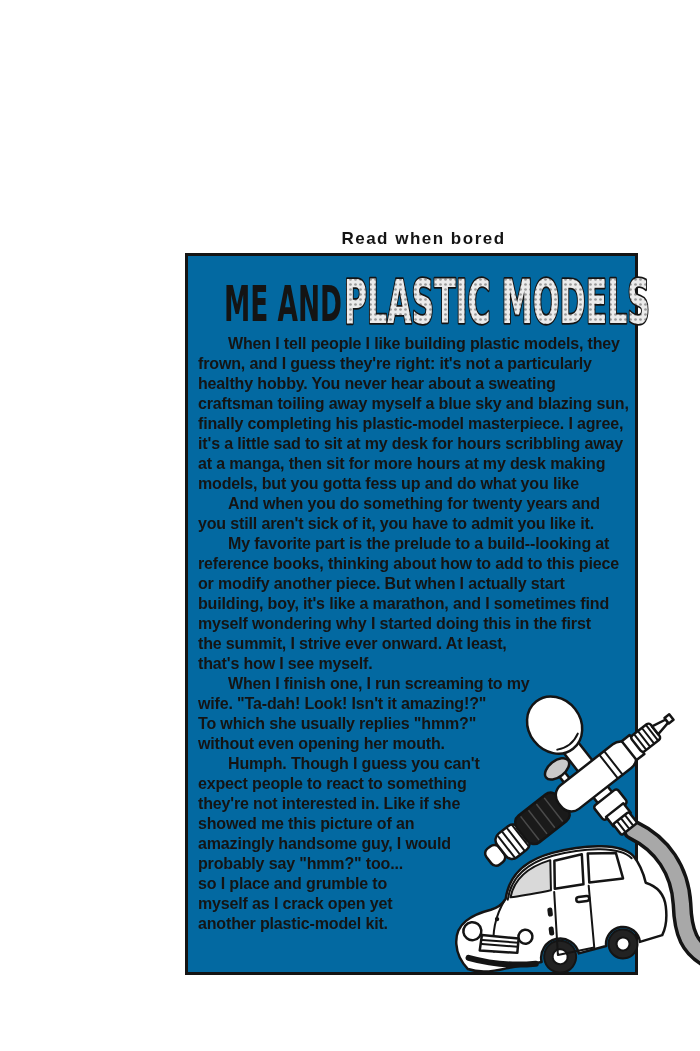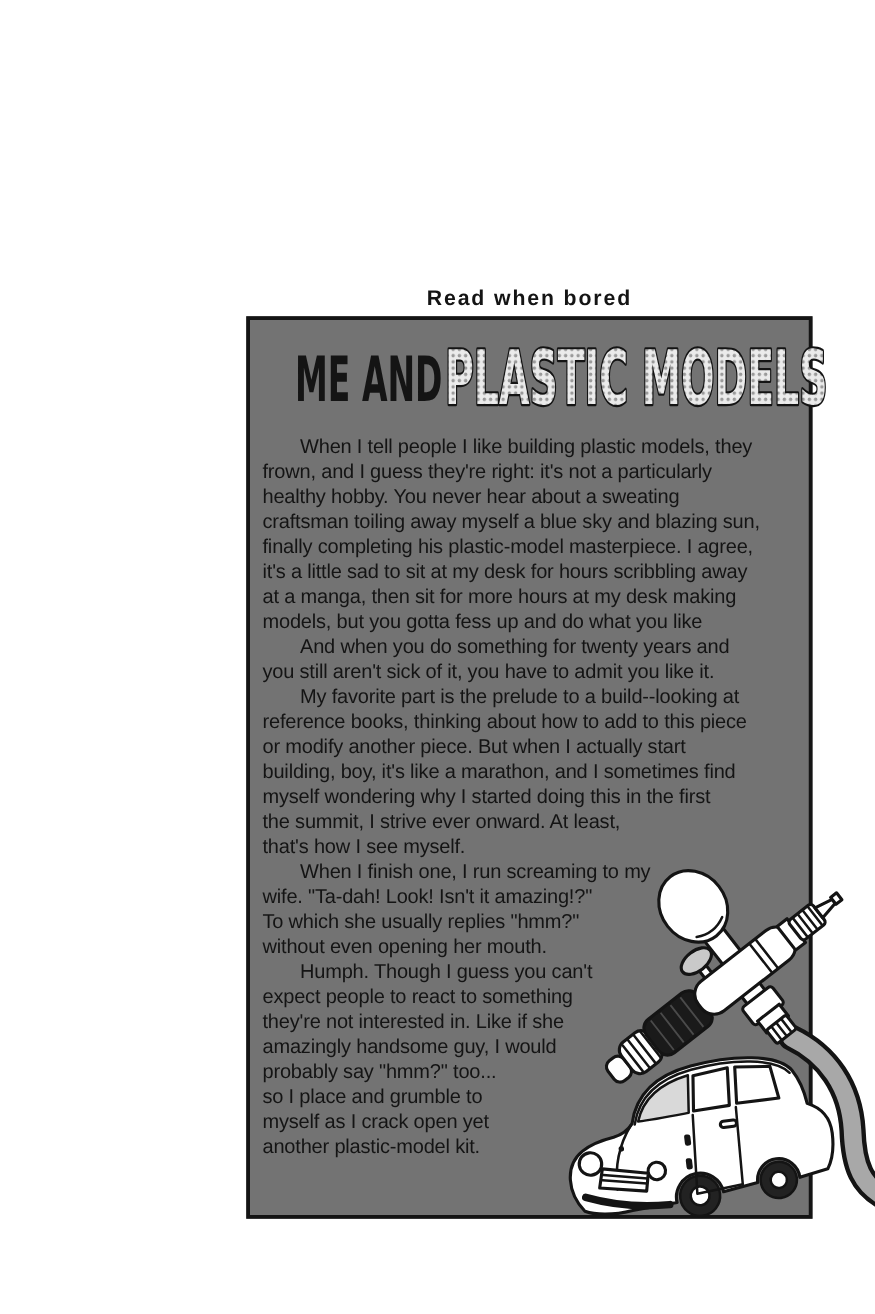--- a/index.html
+++ b/index.html
@@ -7,34 +7,34 @@
     position:relative;width:700px;height:1051px;margin:0 auto;
     background:var(--paper,#ffffff);overflow:hidden;
     font-family:"Liberation Sans","DejaVu Sans",sans-serif;color:var(--ink,#141414);
   }
   .header-note{
     position:absolute;left:185px;top:229px;width:477px;
     text-align:center;font-size:17px;font-weight:bold;letter-spacing:1.5px;
     color:var(--ink,#141414);
   }
   .panel{
-    position:absolute;left:197px;top:253px;width:453px;height:722px;
-    box-sizing:border-box;border:3px solid var(--ink,#141414);background:#737373;
+    position:absolute;left:185px;top:253px;width:453px;height:722px;
+    box-sizing:border-box;border:3px solid var(--ink,#141414);background:#0369a1;
   }
   .title-svg{display:block;margin:6px 0 0 0;}
   .title-prefix{
     font-family:"DejaVu Sans",sans-serif;font-weight:bold;font-size:50px;
     fill:var(--ink,#141414);
   }
   .title-main{
     font-family:"DejaVu Sans",sans-serif;font-weight:bold;font-size:60px;
     fill:url(#dots);stroke:var(--ink,#141414);stroke-width:3.5;
     paint-order:stroke;stroke-linejoin:round;
   }
-  .body-text{margin:16px 0 0 10px;}
+  .body-text{margin:2px 0 0 10px;font-weight:bold;}
   .text-line{
     height:20px;line-height:20px;font-size:16px;white-space:nowrap;
     letter-spacing:-0.15px;
   }
   .text-line.indent{padding-left:30px;}
   .illustration{position:absolute;left:440px;top:680px;z-index:3;}
   .ink-line{fill:#ffffff;stroke:var(--ink,#141414);stroke-width:2.5;
     stroke-linejoin:round;stroke-linecap:round;}
   .ink-open{fill:none;stroke:var(--ink,#141414);stroke-width:2;
     stroke-linejoin:round;stroke-linecap:round;}
@@ -77,20 +77,21 @@
         <div class="text-line">myself wondering why I started doing this in the first</div>
         <div class="text-line">the summit, I strive ever onward. At least,</div>
         <div class="text-line">that's how I see myself.</div>
         <div class="text-line indent">When I finish one, I run screaming to my</div>
         <div class="text-line">wife. "Ta-dah! Look! Isn't it amazing!?"</div>
         <div class="text-line">To which she usually replies "hmm?"</div>
         <div class="text-line">without even opening her mouth.</div>
         <div class="text-line indent">Humph. Though I guess you can't</div>
         <div class="text-line">expect people to react to something</div>
         <div class="text-line">they're not interested in. Like if she</div>
+        <div class="text-line">showed me this picture of an</div>
         <div class="text-line">amazingly handsome guy, I would</div>
         <div class="text-line">probably say "hmm?" too...</div>
         <div class="text-line">so I place and grumble to</div>
         <div class="text-line">myself as I crack open yet</div>
         <div class="text-line">another plastic-model kit.</div>
       </div>
   </div>
 
   <svg class="illustration" width="260" height="310" viewBox="0 0 260 310">
 

